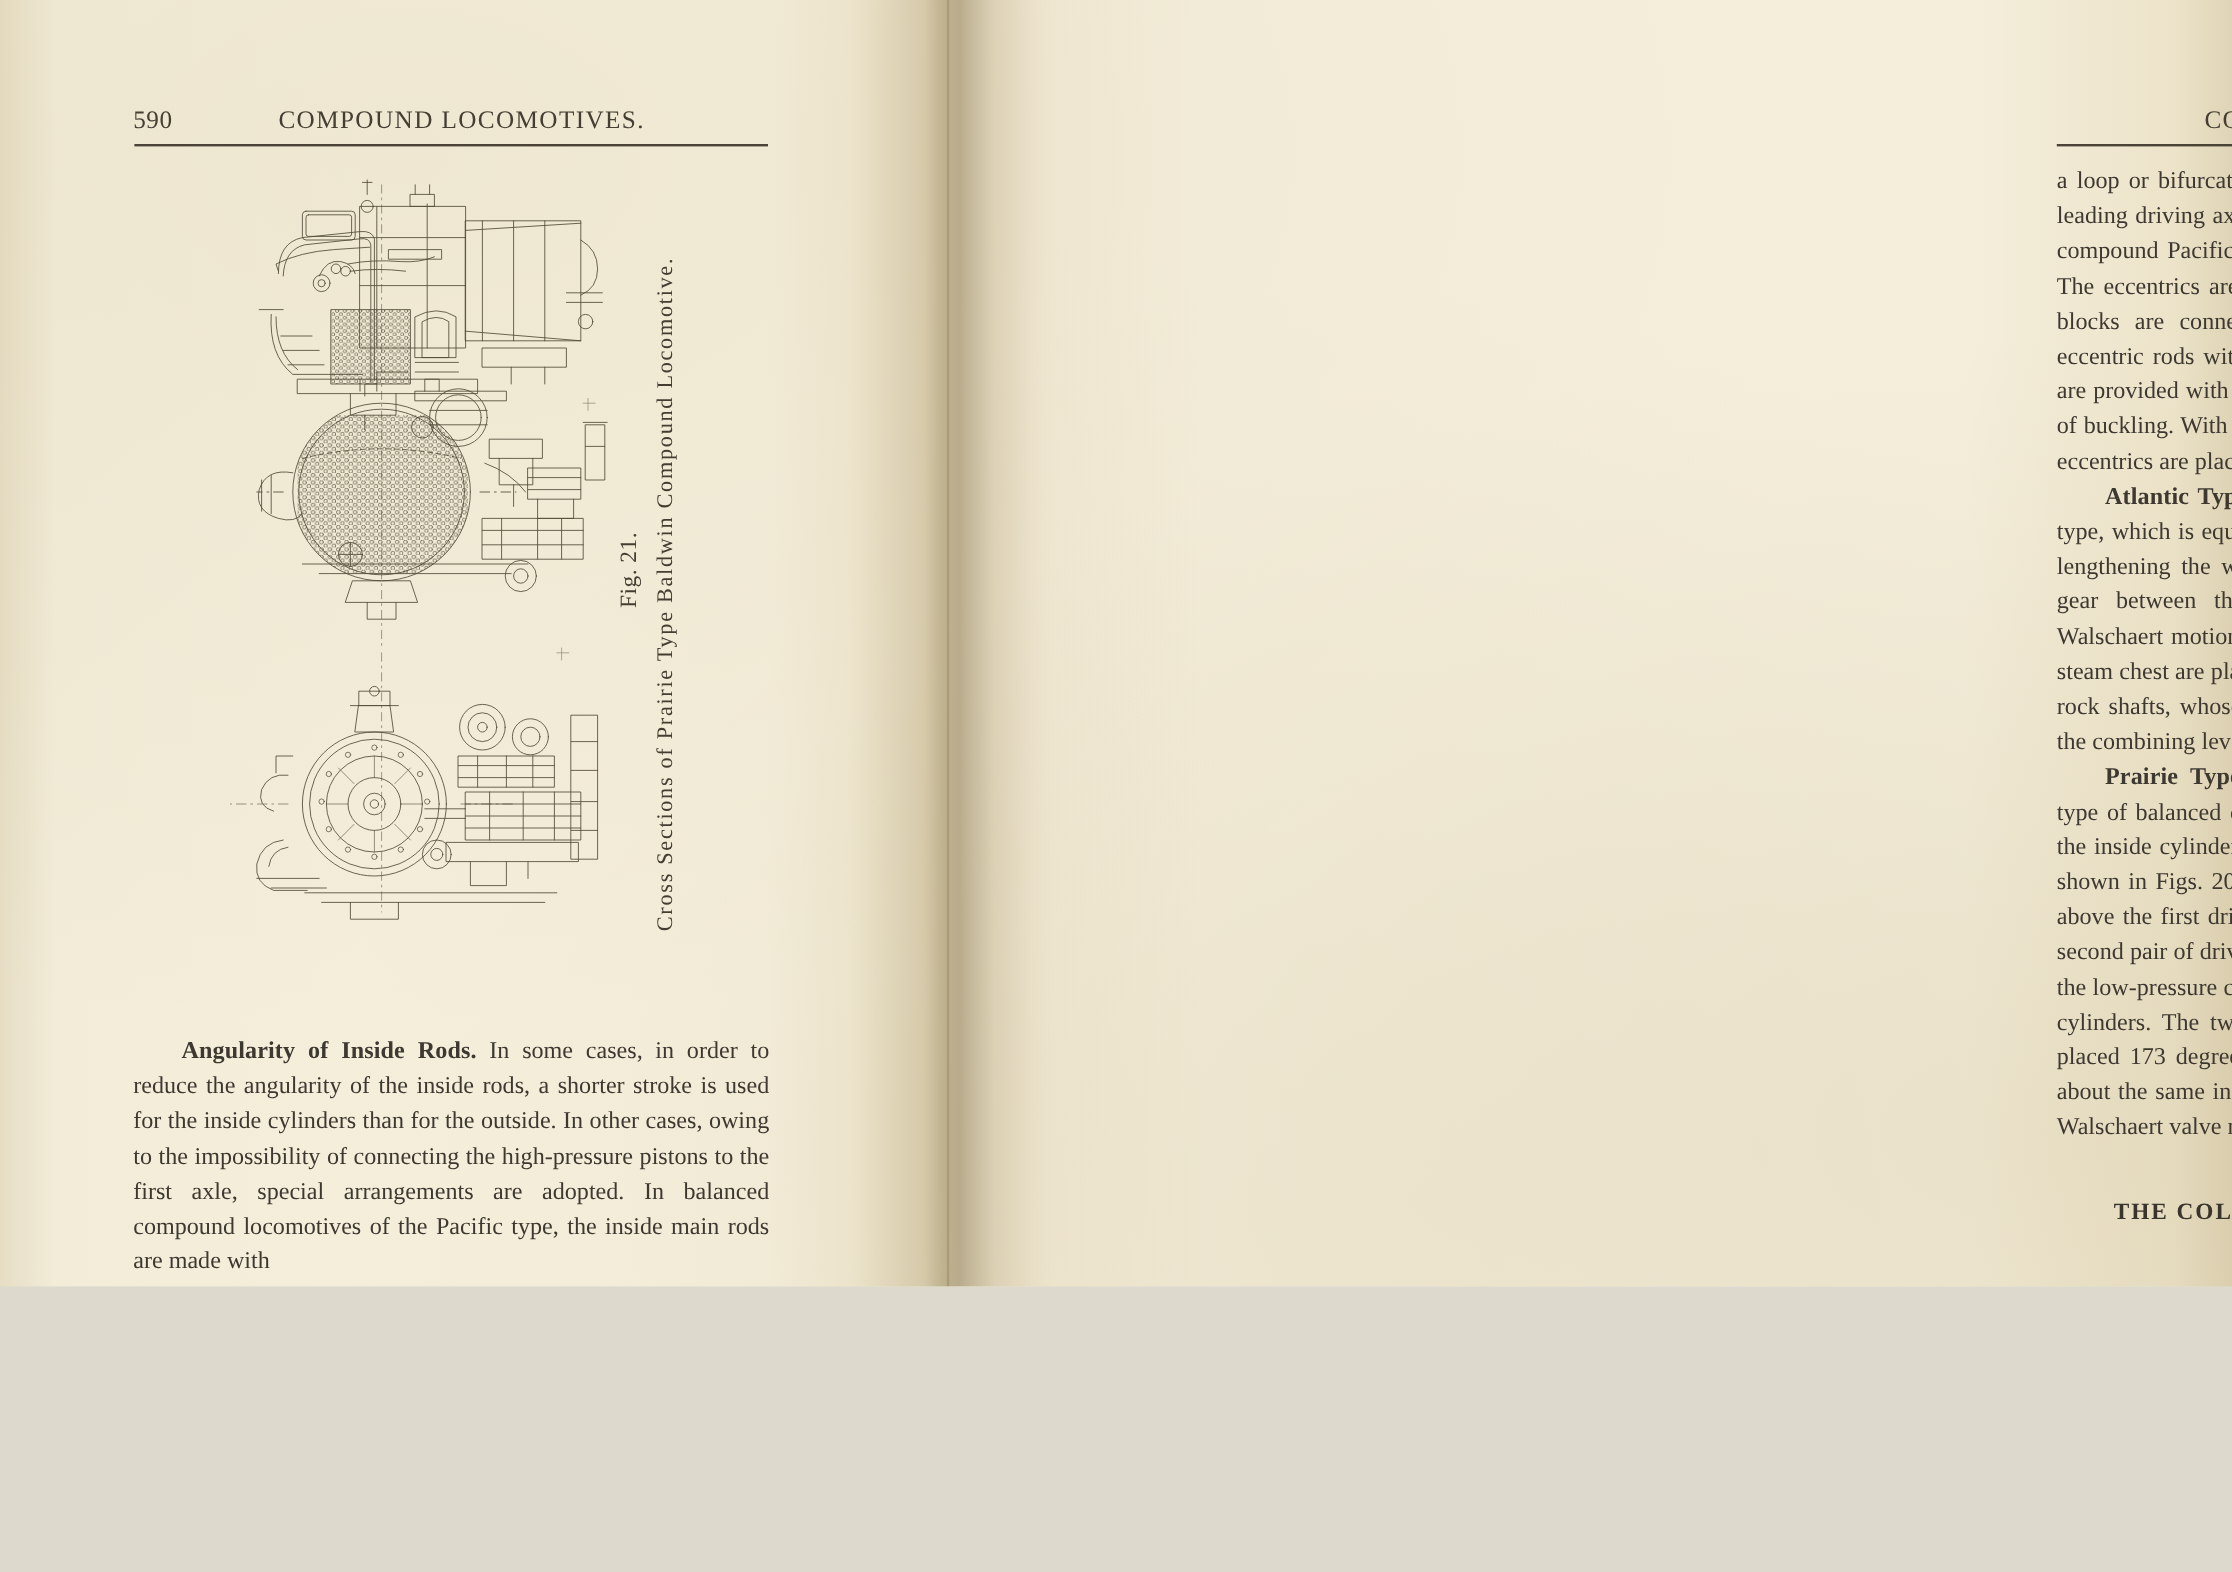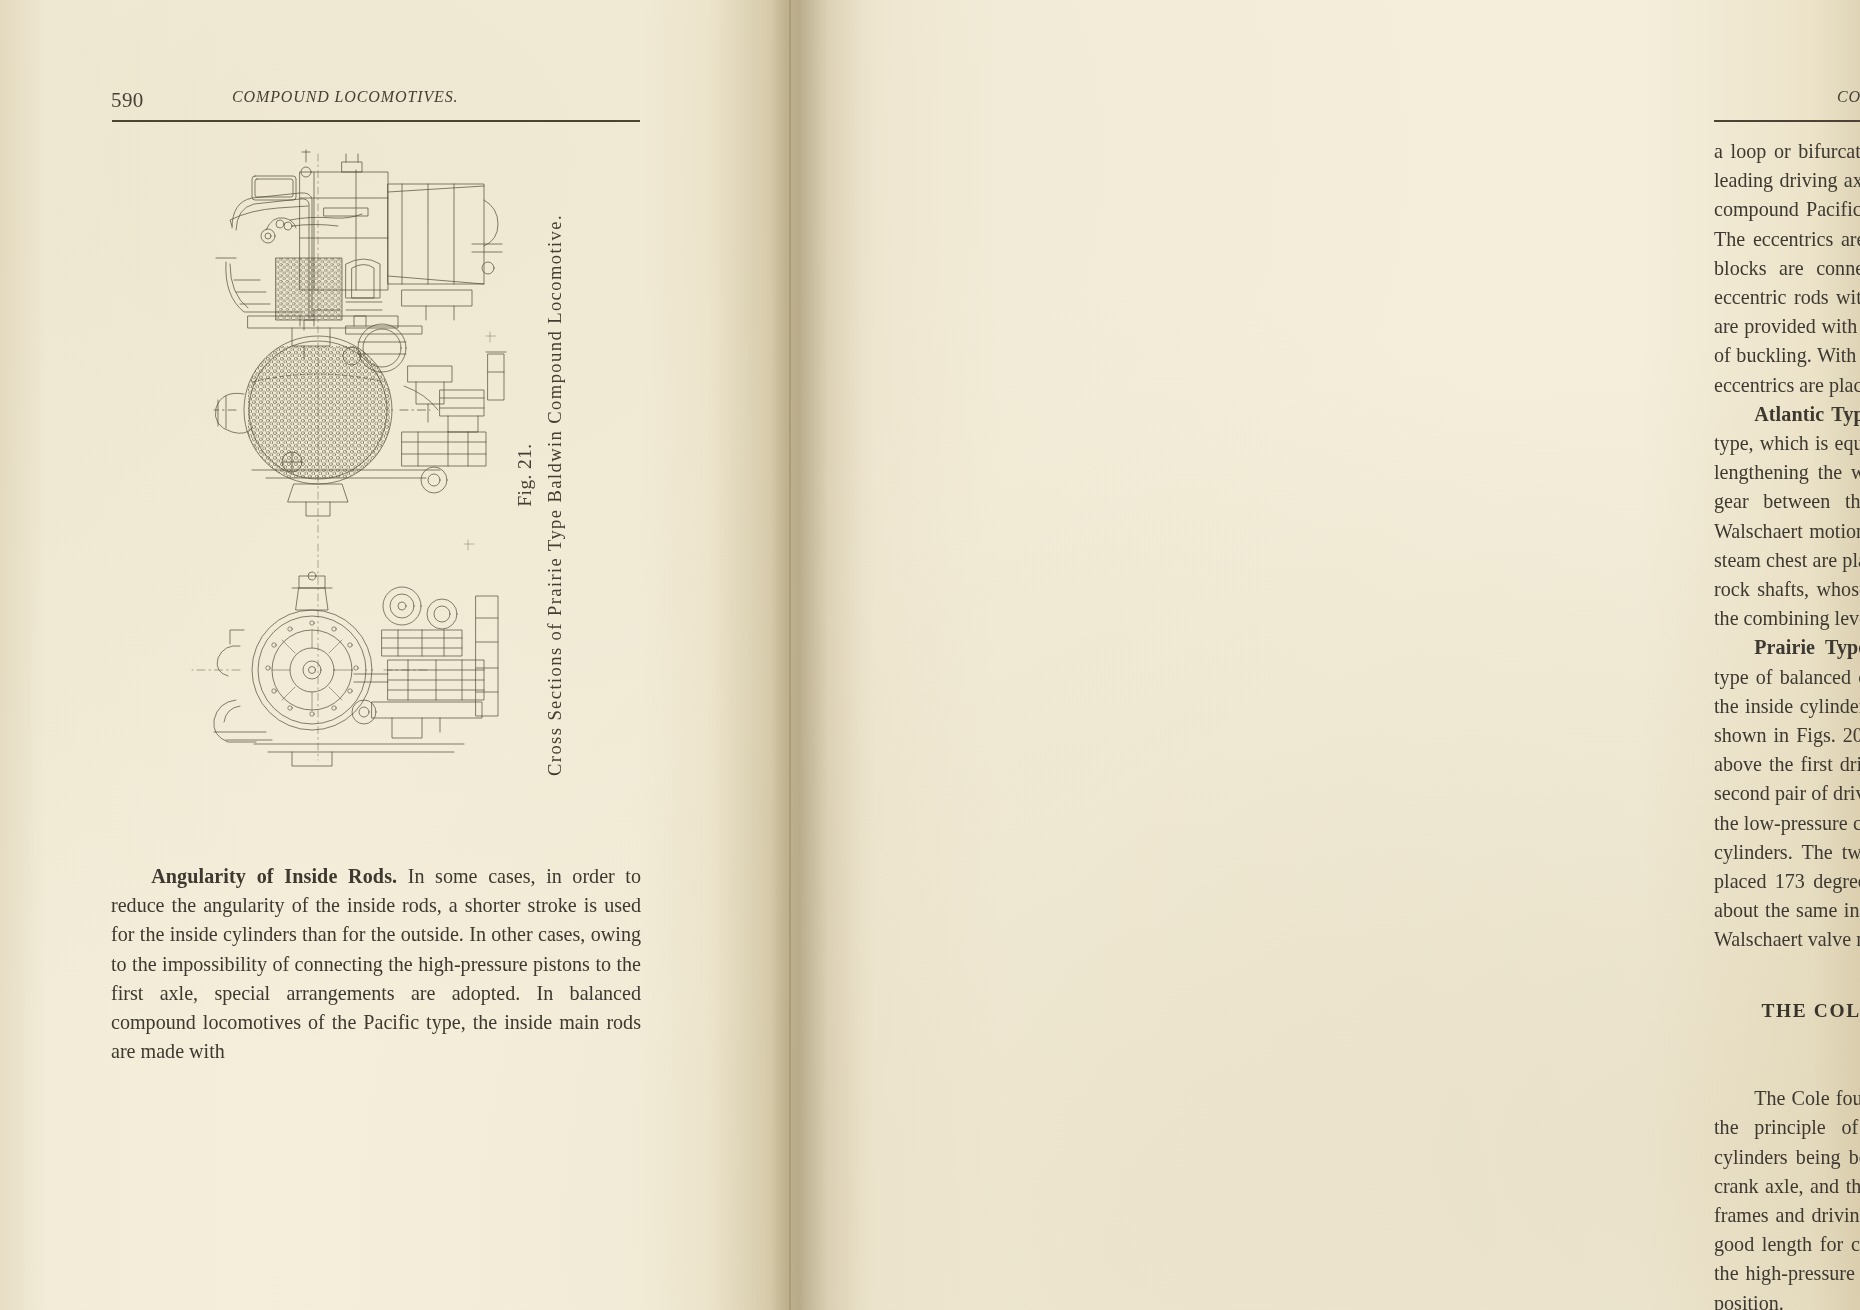--- a/index.html
+++ b/index.html
@@ -5,21 +5,21 @@
   * { margin:0; padding:0; box-sizing:border-box; }
 
   html,body{
     width:1860px; height:1310px;
     background:#ddd9cc;
     font-family:"Liberation Serif", serif;
   }
 
   #book{
     position:relative;
-    width:1860px; height:1310px;
+    width:1860px; height:1072px;
     overflow:hidden;
     background:
       linear-gradient(90deg,
         #e6ddc4 0px, #f2ecd8 46px,
         #f4eedb 300px, #f4eedb 640px,
         #efe7d0 715px, #e4dabd 766px,
         #d9cdab 786px, #e6dcc0 806px,
         #f1e9d4 860px, #f4eedb 1000px,
         #f4eedb 1640px, #ece3c9 1812px, #dfd4b6 1860px);
   }
@@ -52,25 +52,24 @@
     pointer-events:none;
   }
 
   .page{ position:absolute; top:0; bottom:0; }
   .page-left  { left:0;    width:790px; }
   .page-right { left:790px; width:1070px; }
 
   
   .runhead{
     position:absolute;
-    font-size:16px;
+    font-size:21px;
     letter-spacing:.055em;
     color:#453f33;
     white-space:nowrap;
-    font-style:italic;
   }
   .folio{
     position:absolute;
     font-size:21px;
     color:#463f33;
     letter-spacing:.02em;
   }
   .rule{
     position:absolute;
     height:2px;

